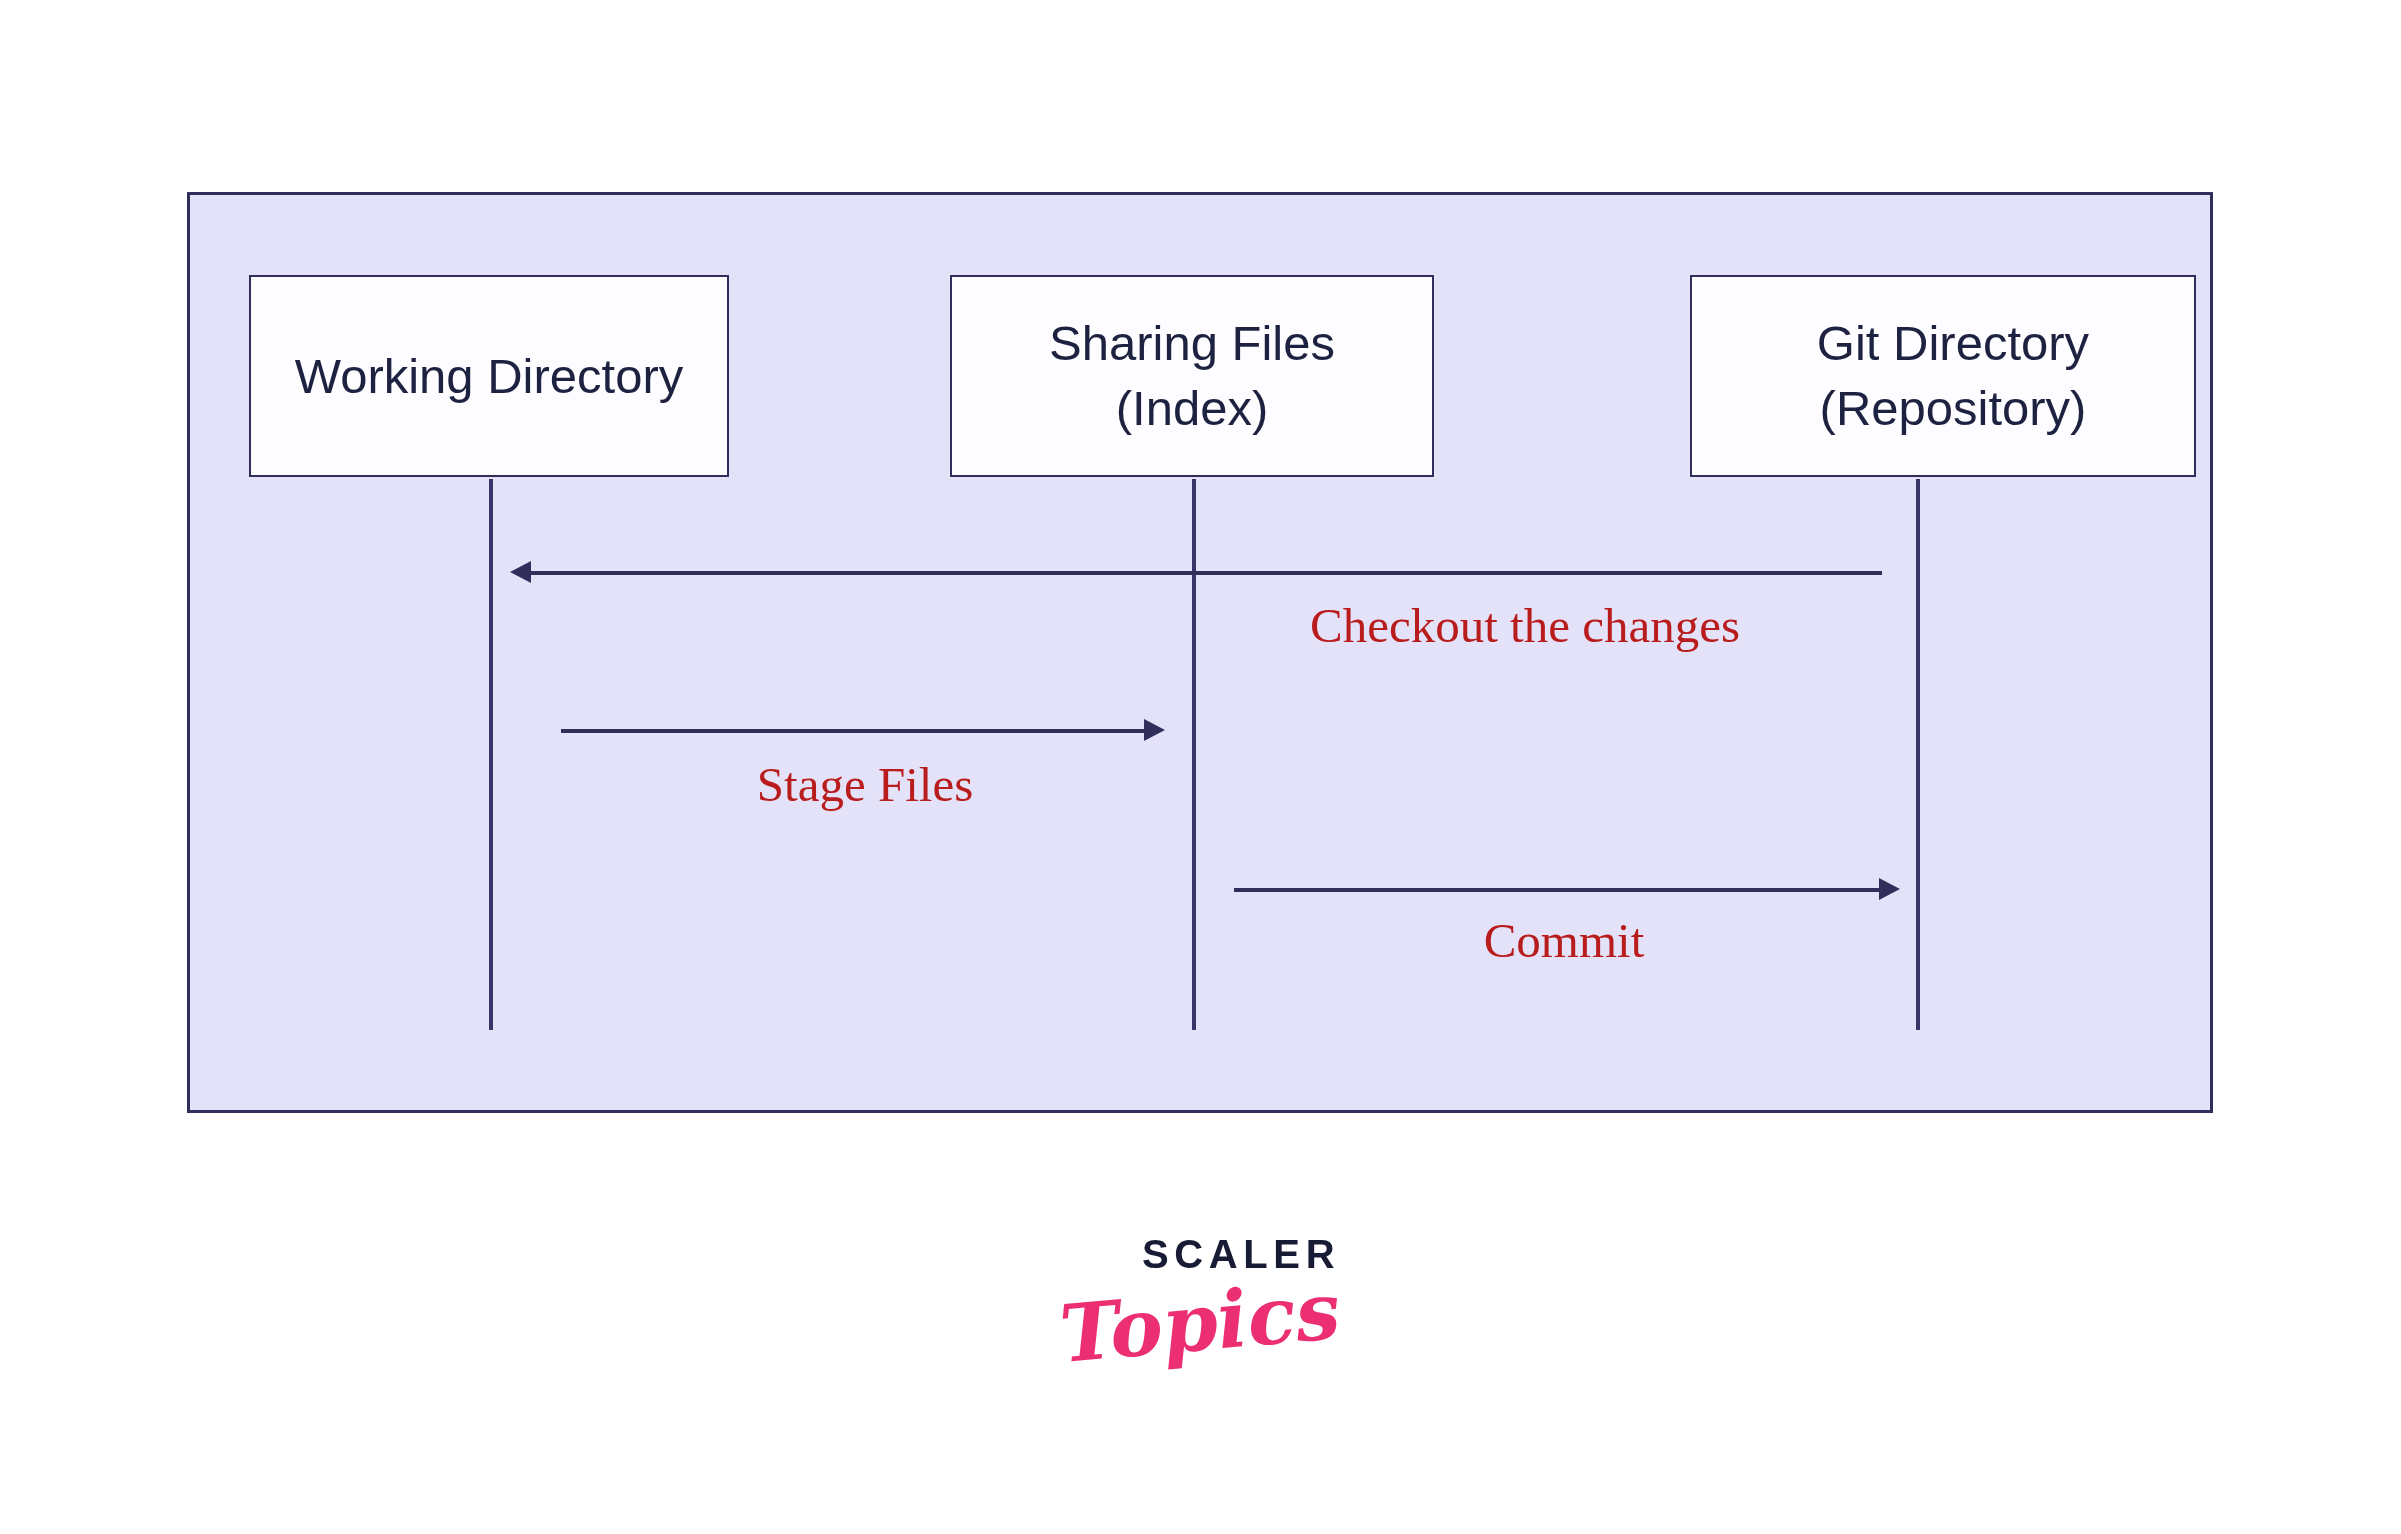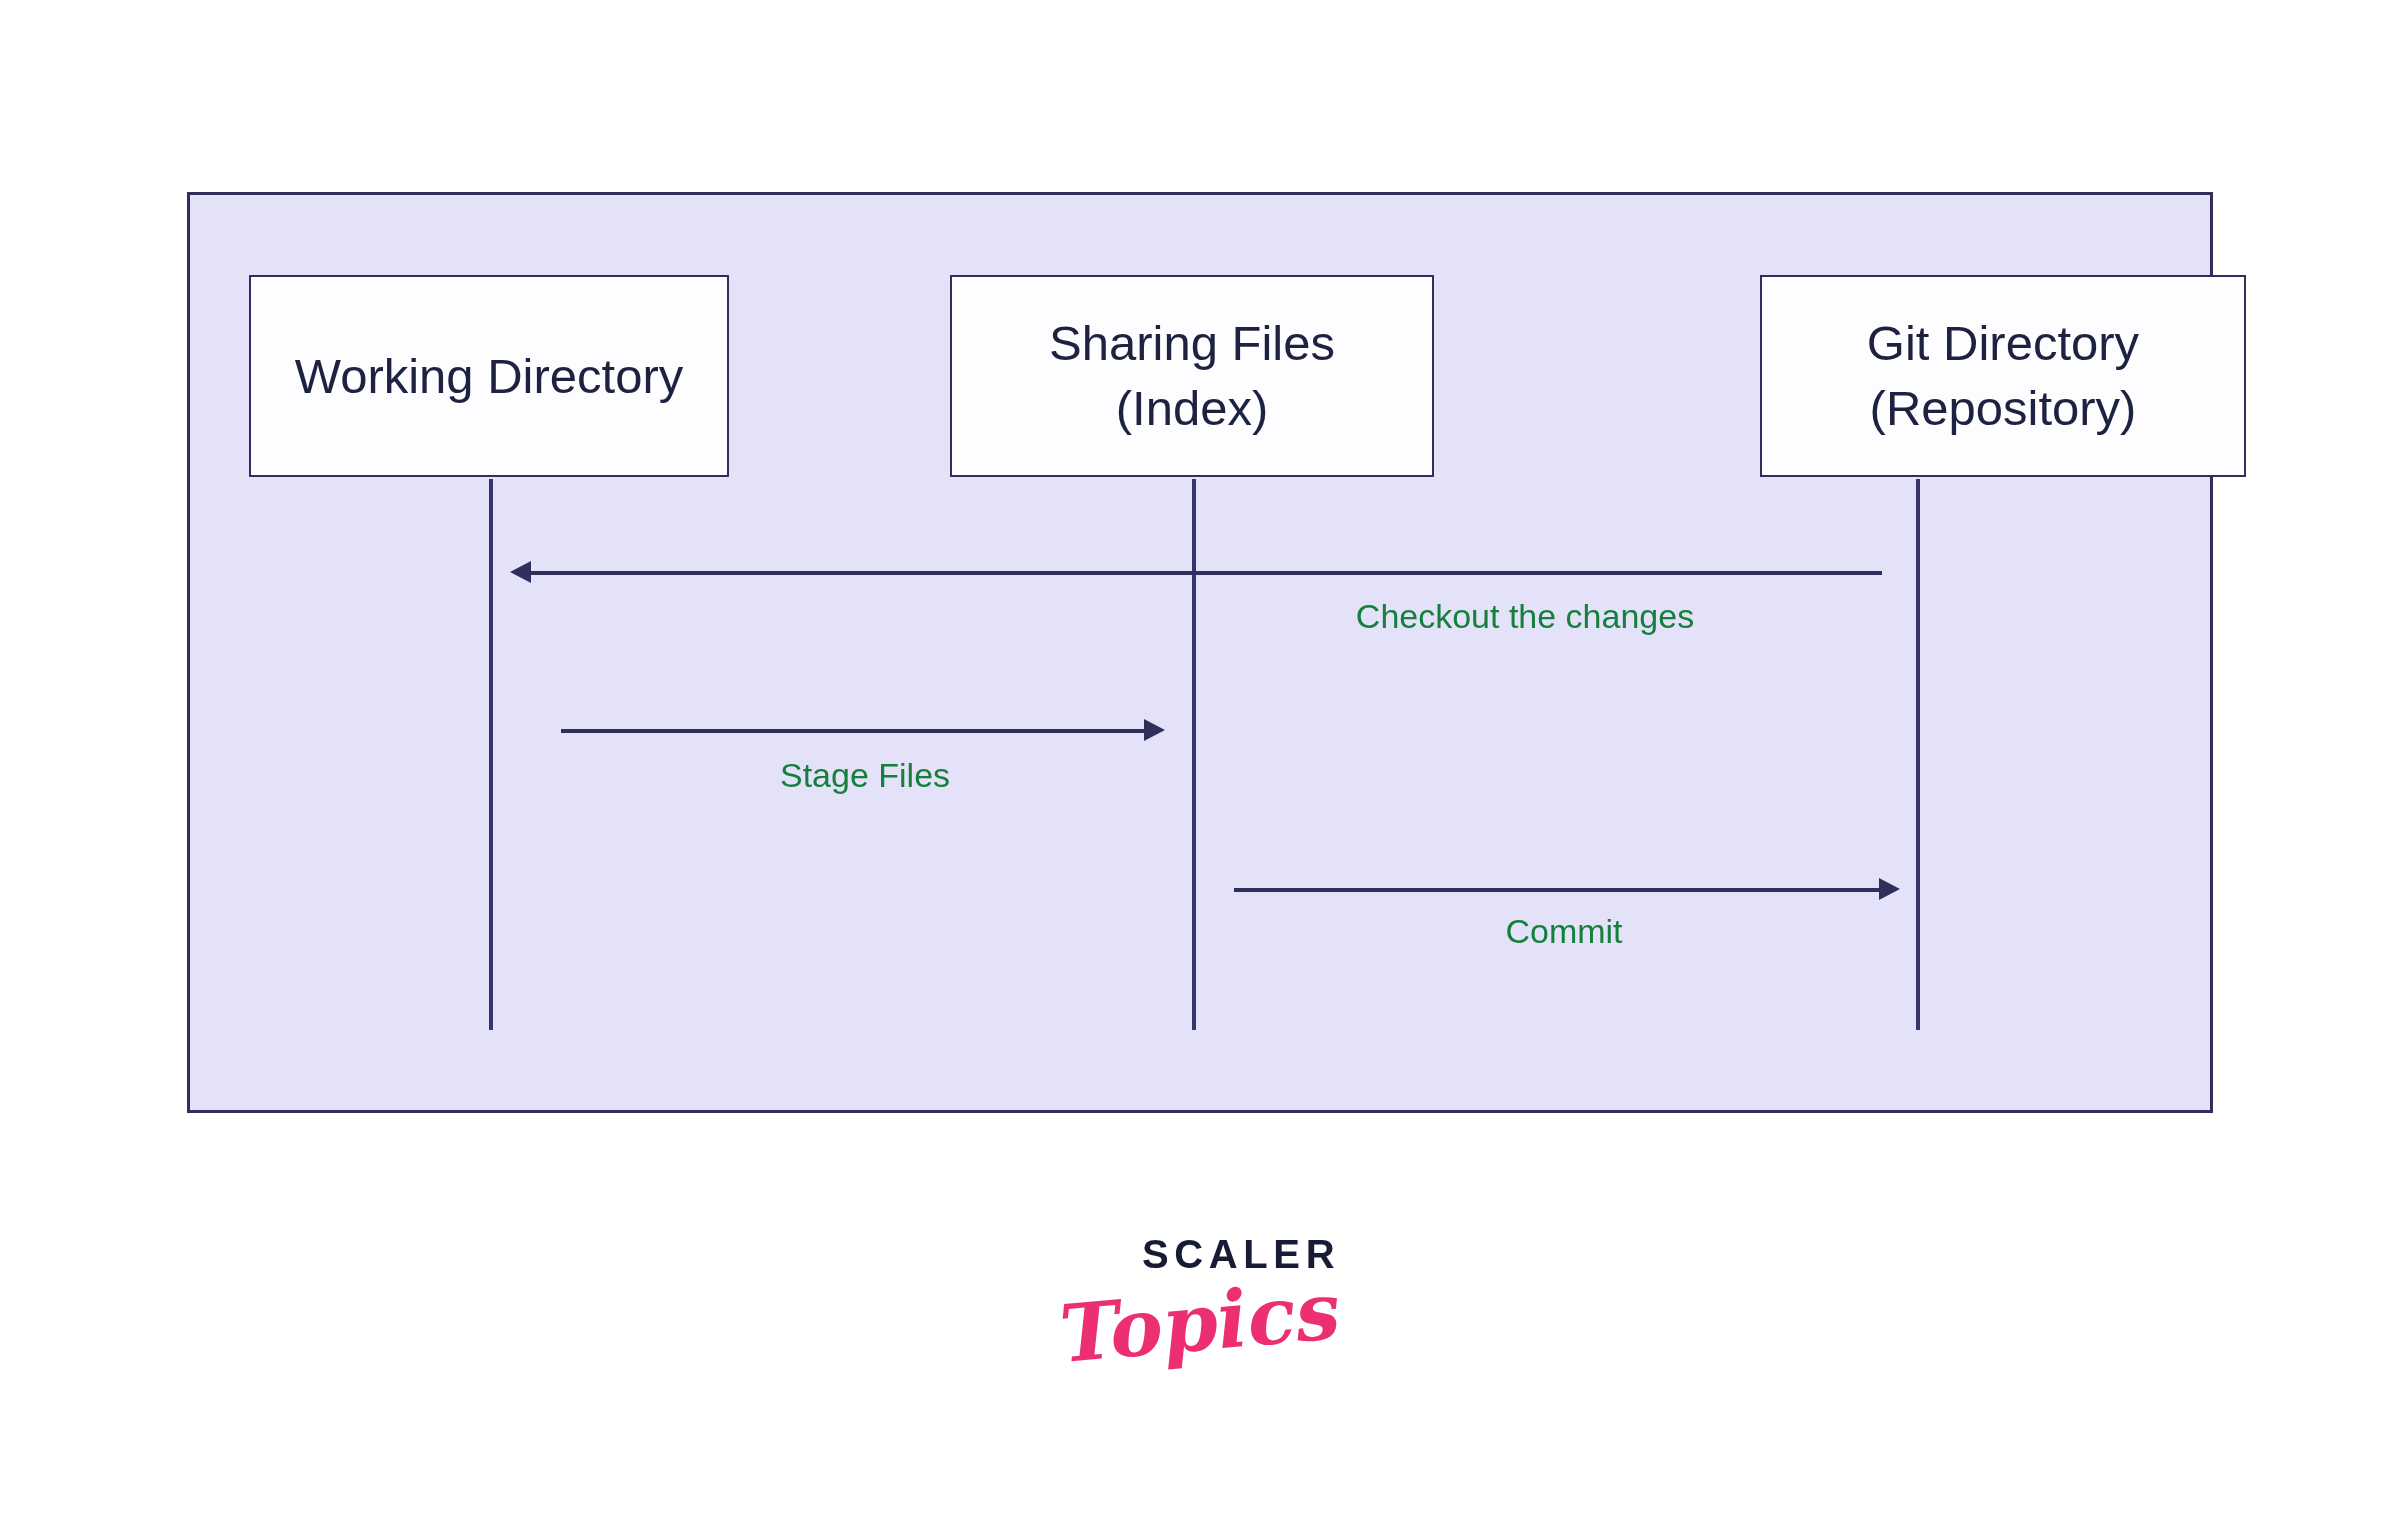--- a/index.html
+++ b/index.html
@@ -36,21 +36,21 @@
     flex-direction: column;
     align-items: center;
     justify-content: center;
     color: #1e2241;
     font-size: 49px;
     line-height: 65px;
     text-align: center;
   }
   .node-1 { left: 249px;  width: 476px; }
   .node-2 { left: 950px; width: 480px; }
-  .node-3 { left: 1760px; width: 482px; }
+  .node-3 { left: 1690px; width: 482px; padding-left: 20px; }
   
   .lifeline {
     position: absolute;
     top: 479px;
     width: 3.5px;
     height: 551px;
     background: #39356a;
   }
   .lifeline-1 { left: 489px; }
   .lifeline-2 { left: 1192px; }
@@ -71,23 +71,24 @@
     border-right: 21px solid #322e5c;
   }
   .head-right {
     border-top: 11.3px solid transparent;
     border-bottom: 11.3px solid transparent;
     border-left: 21px solid #322e5c;
   }
   .msg-label {
     position: absolute;
     transform: translateX(-50%);
-    color: #15803d;
-    font-size: 34px;
+    color: #b91c1c;
+    font-size: 49px;
     white-space: nowrap;
+    font-family: Liberation Serif, serif;
   }
   
   .logo {
     position: absolute;
     left: 1200px;
     top: 1234px;
     transform: translateX(-50%);
     display: flex;
     flex-direction: column;
     align-items: flex-end;

